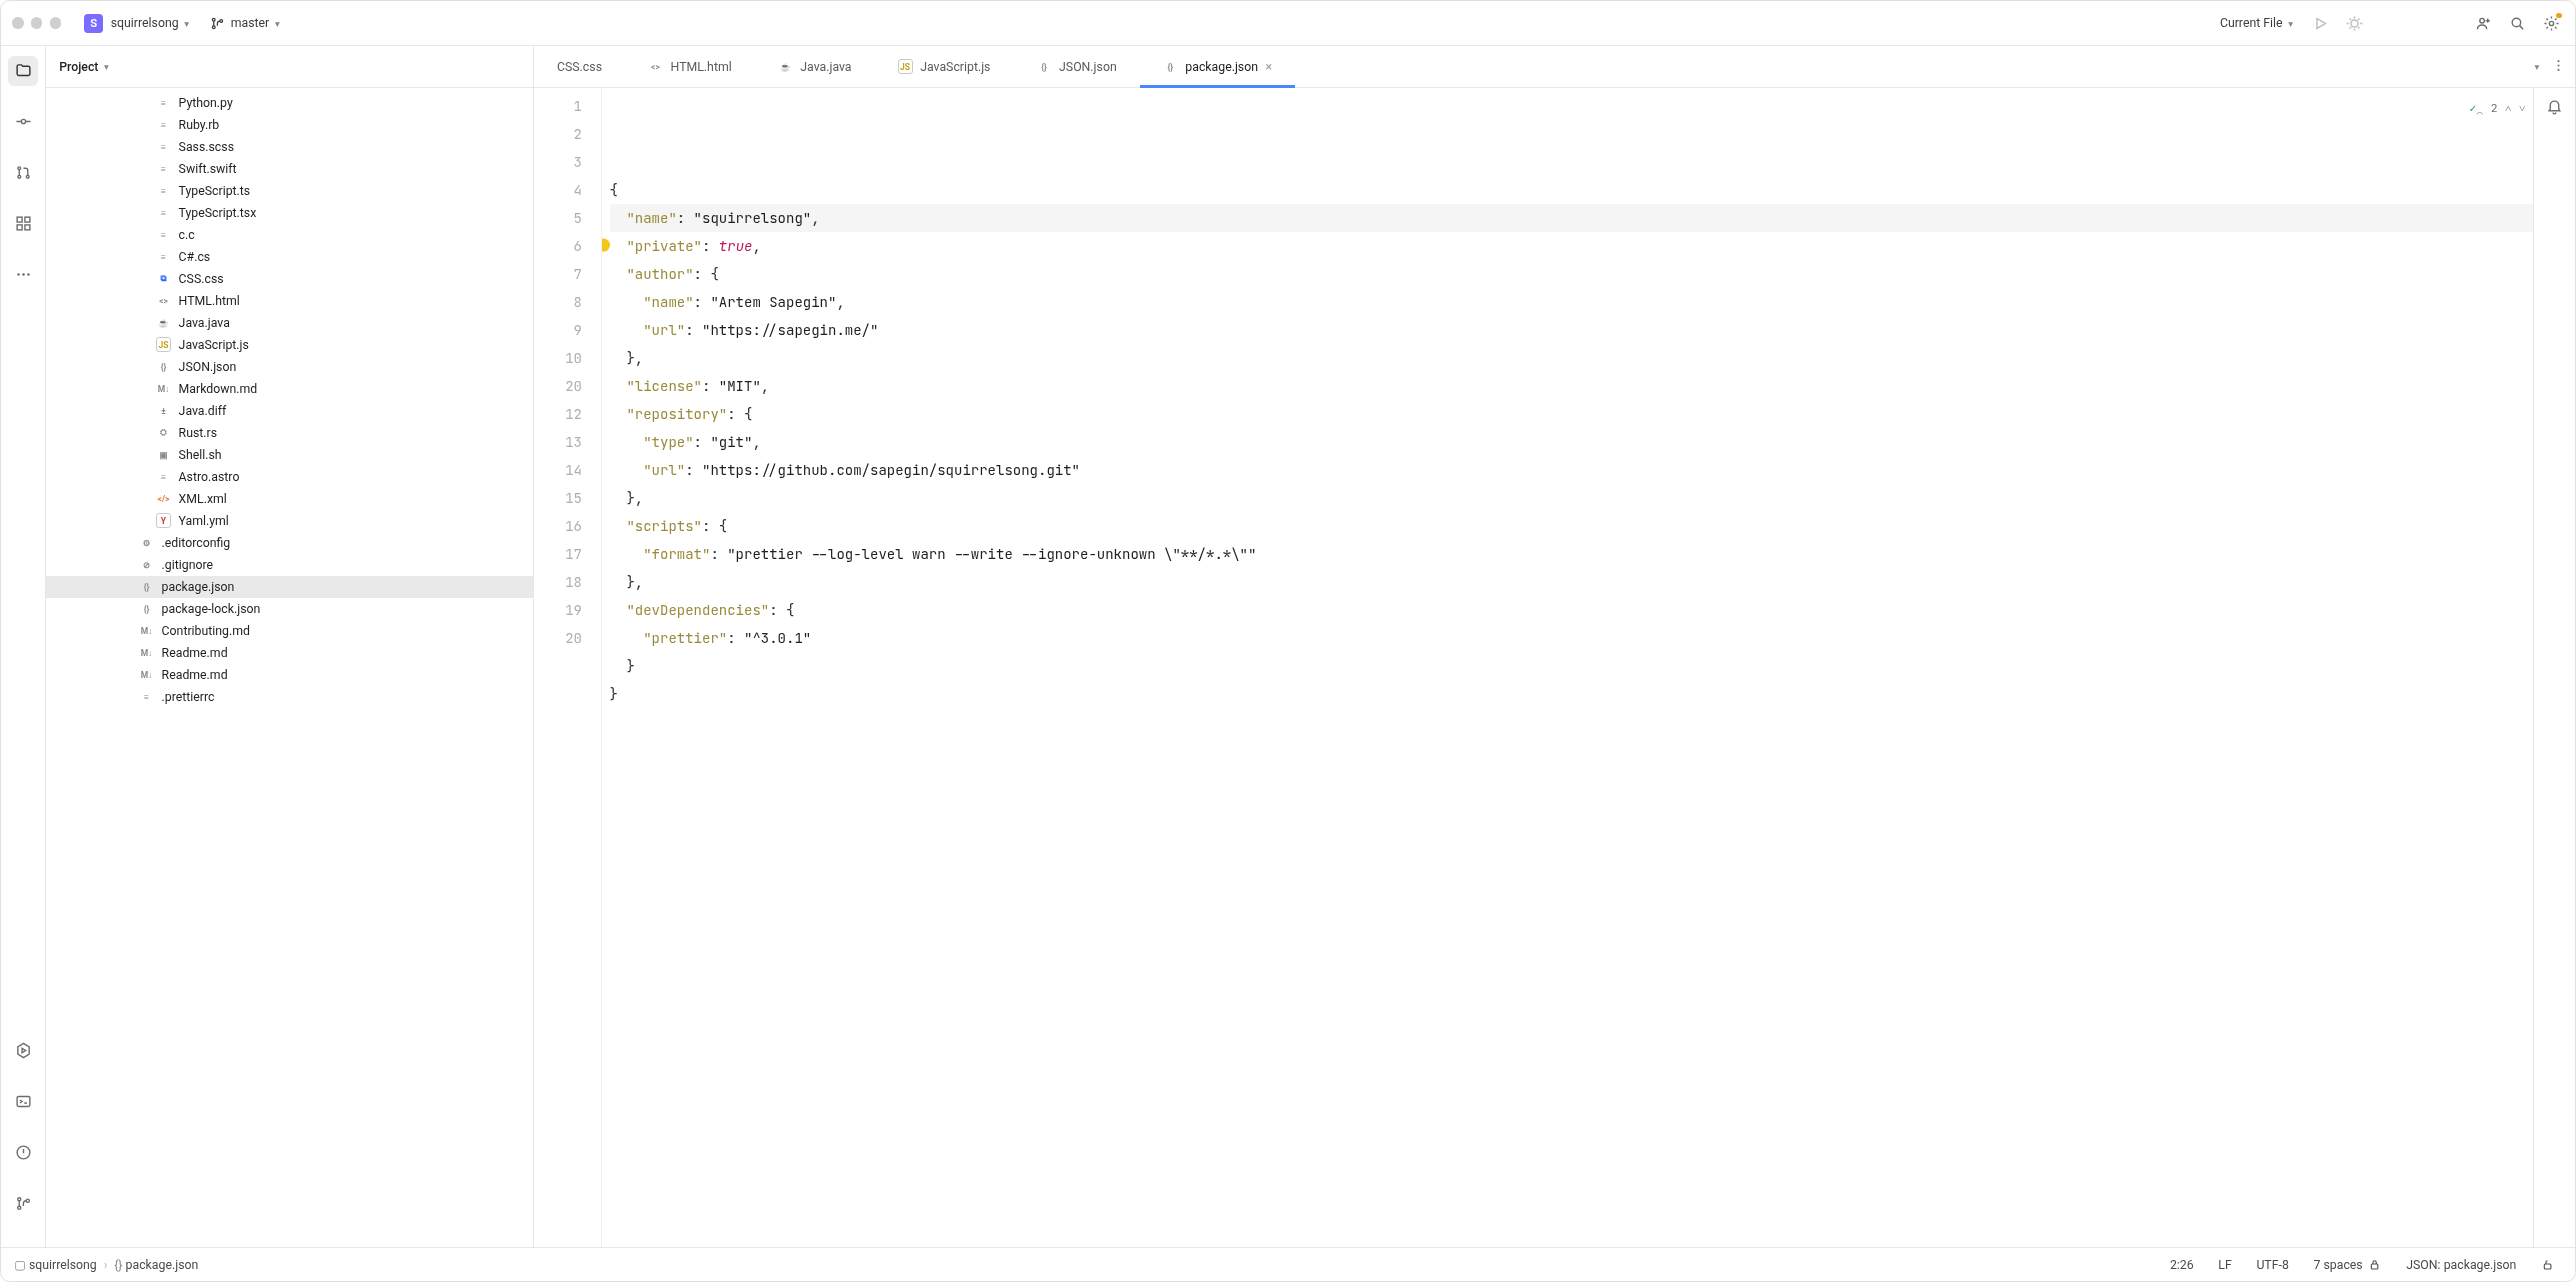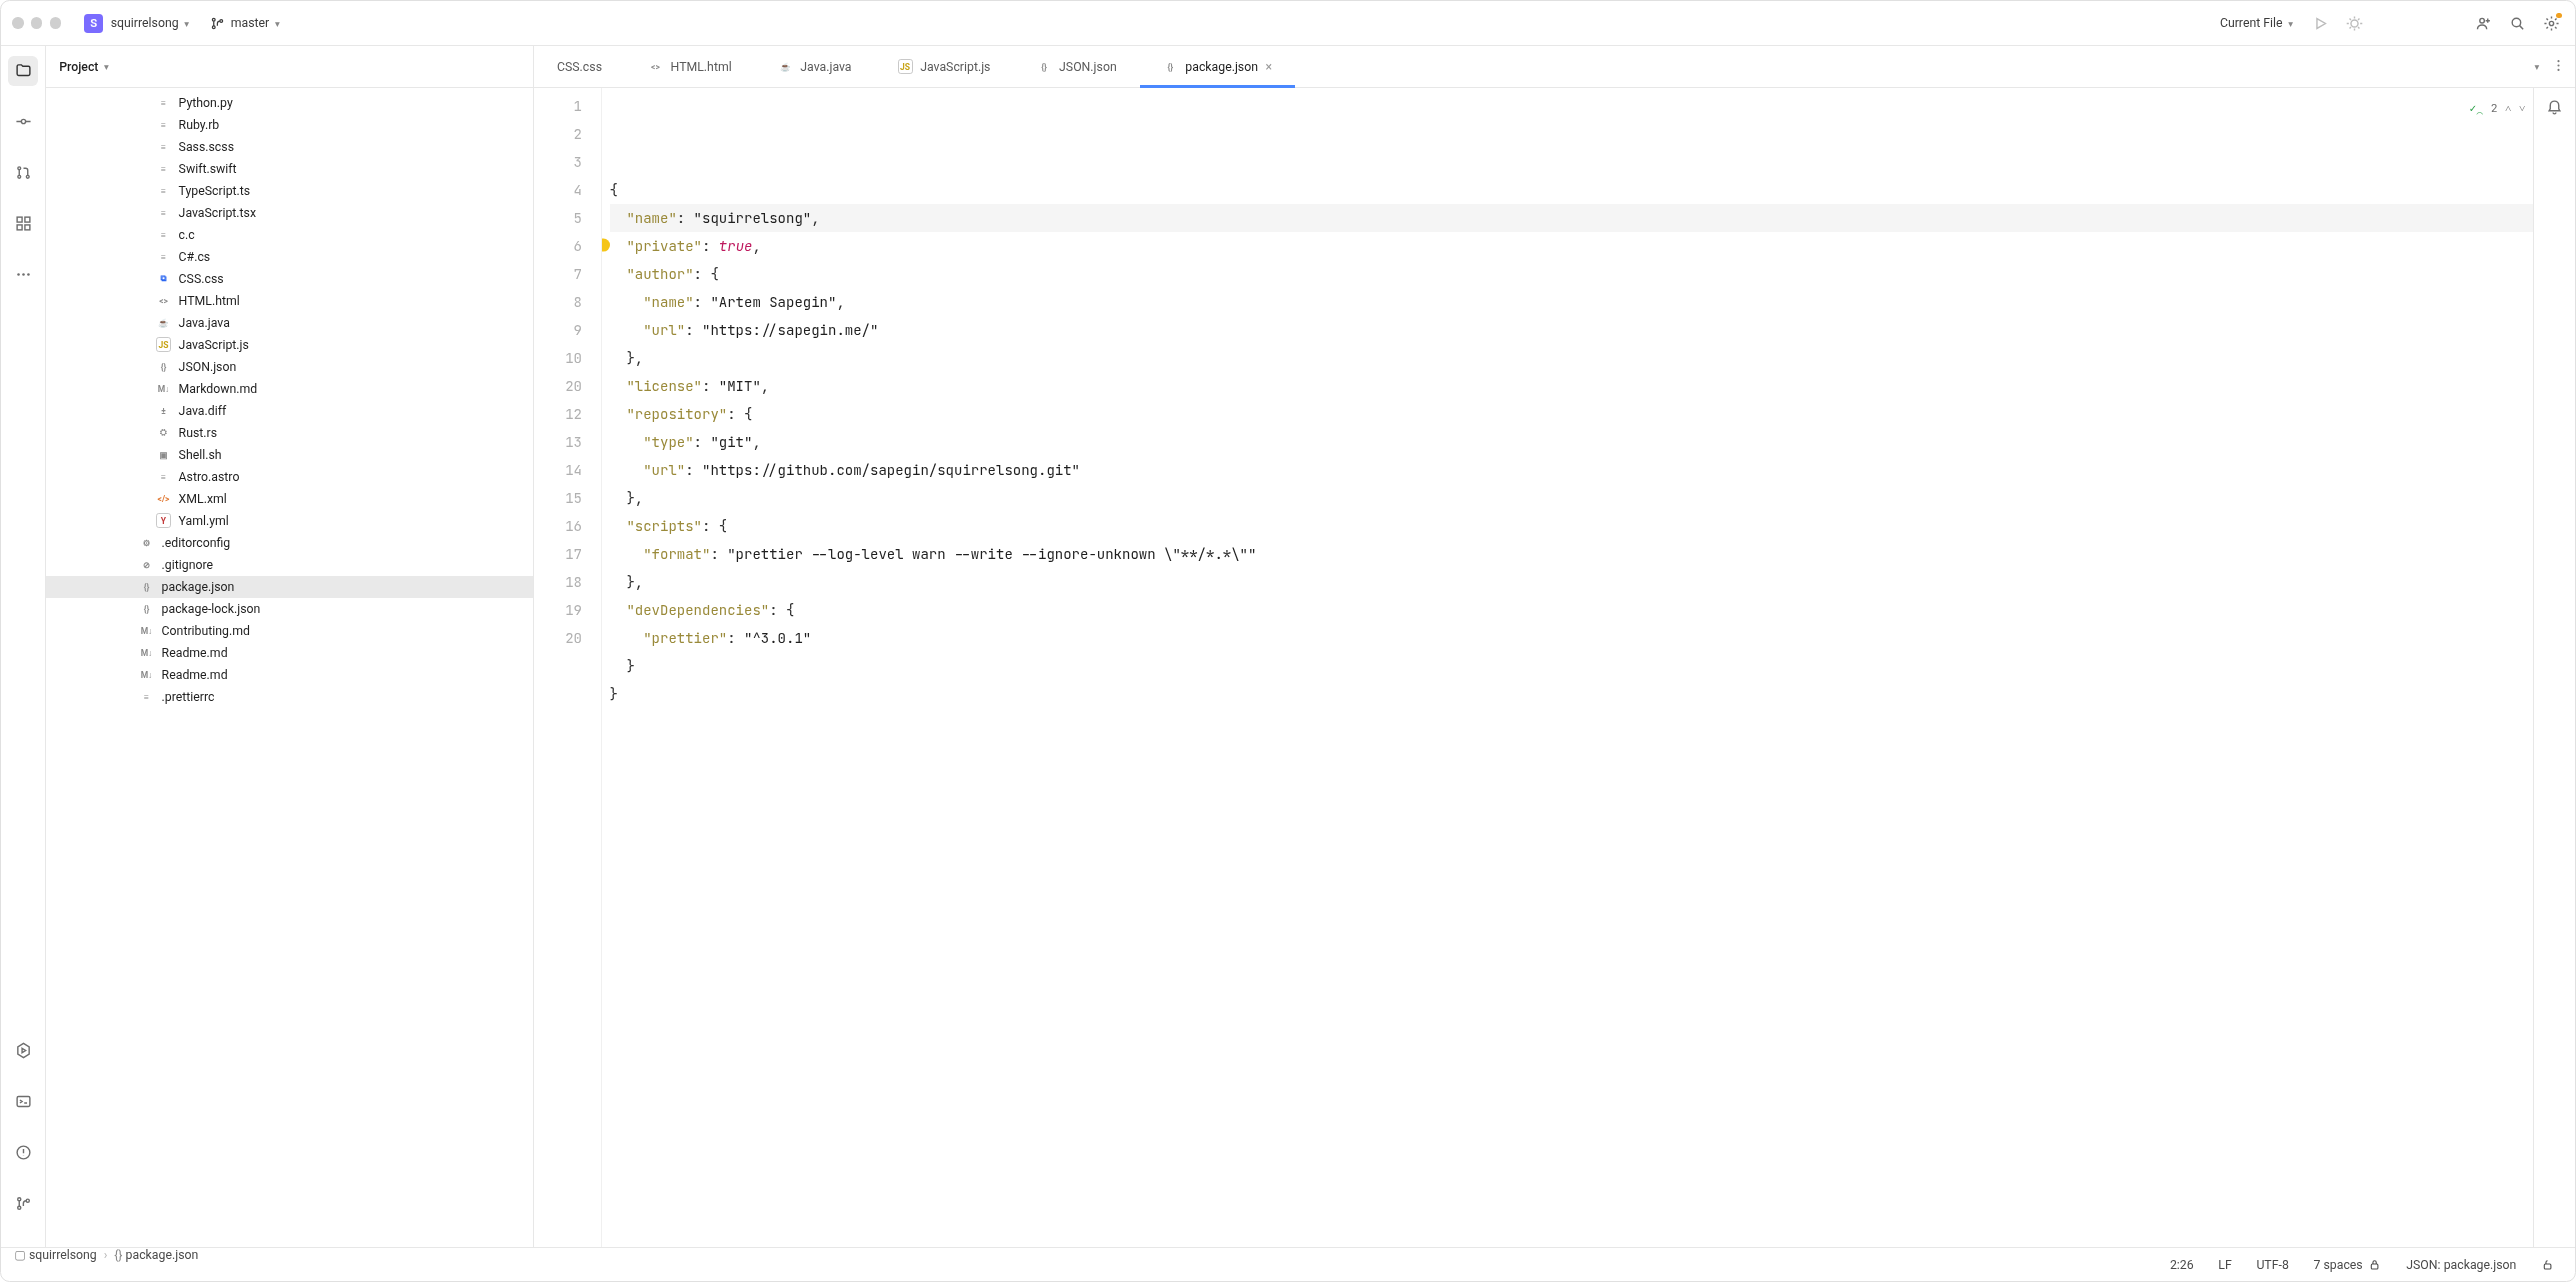--- a/index.html
+++ b/index.html
@@ -180,21 +180,21 @@
     position:absolute; top:5.7px; right:7.6px;
     display:flex; align-items:center; gap:7.6px; color:#6e6e6e;
     font-size:11.3px;
   }
   .check { color:#2aa047; }
 
   
   .statusbar {
     height: 34px;
     border-top: 0.9px solid #e7e7e7;
-    display:flex; 
+    display:flex; align-items:center;
     padding: 0 13.2px;
     gap: 9.5px;
     color:#4a4a4a;
     font-size: 12.3px;
   }
   .crumb-sep { color:#b6b6b6; padding: 0 3.8px; }
   .statusbar .spacer { flex:1; }
   .status-seg { display:inline-flex; align-items:center; gap:5.7px; padding:0 7.6px; }
 
   .icon-svg { width:15px; height:15px; }
@@ -354,21 +354,21 @@
           <div class="tree-row">
             <span class="file-ico">≡</span>
             <span>Swift.swift</span>
           </div>
           <div class="tree-row">
             <span class="file-ico">≡</span>
             <span>TypeScript.ts</span>
           </div>
           <div class="tree-row">
             <span class="file-ico">≡</span>
-            <span>JavaScript.tsx</span>
+            <span>TypeScript.tsx</span>
           </div>
           <div class="tree-row">
             <span class="file-ico">≡</span>
             <span>c.c</span>
           </div>
           <div class="tree-row">
             <span class="file-ico">≡</span>
             <span>C#.cs</span>
           </div>
           <div class="tree-row">

